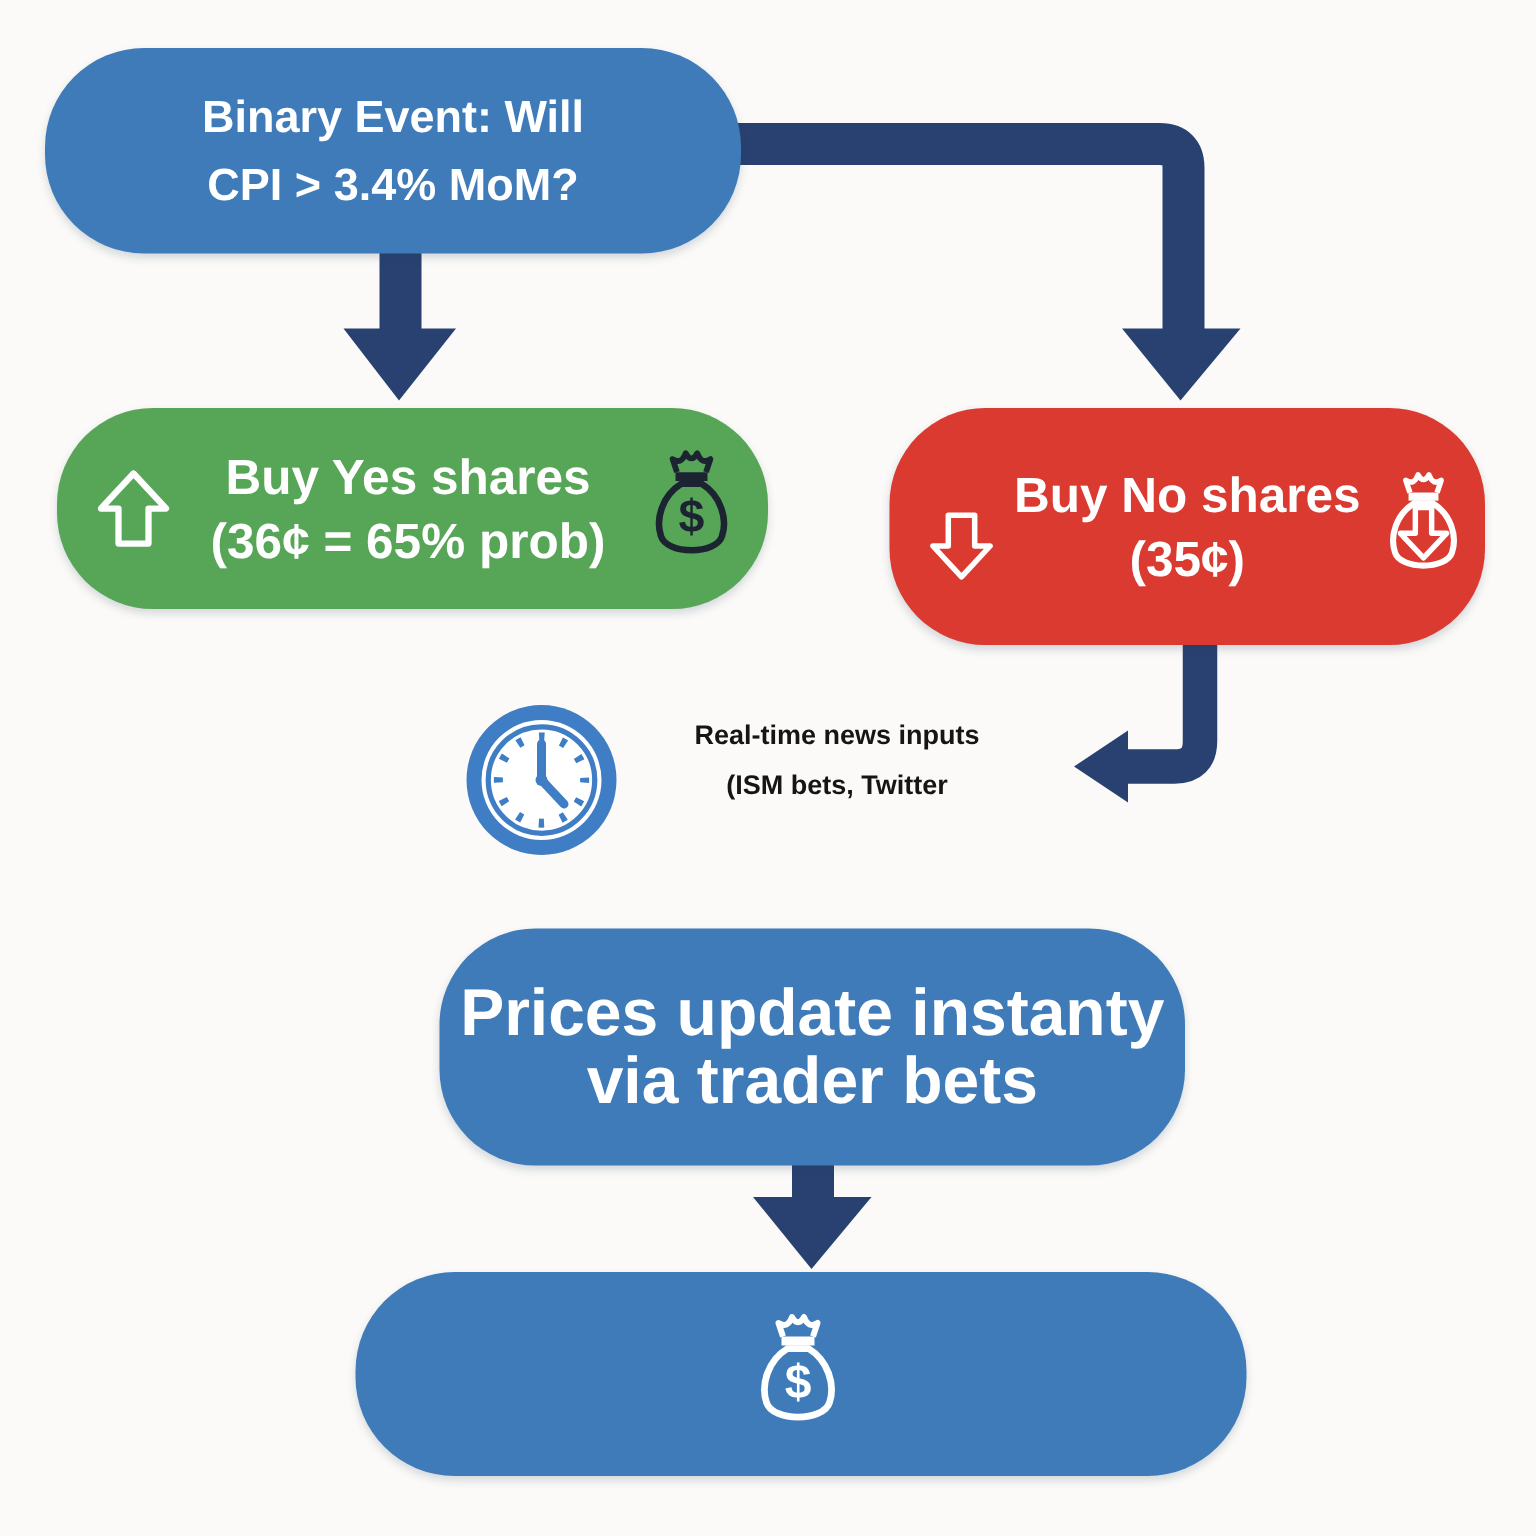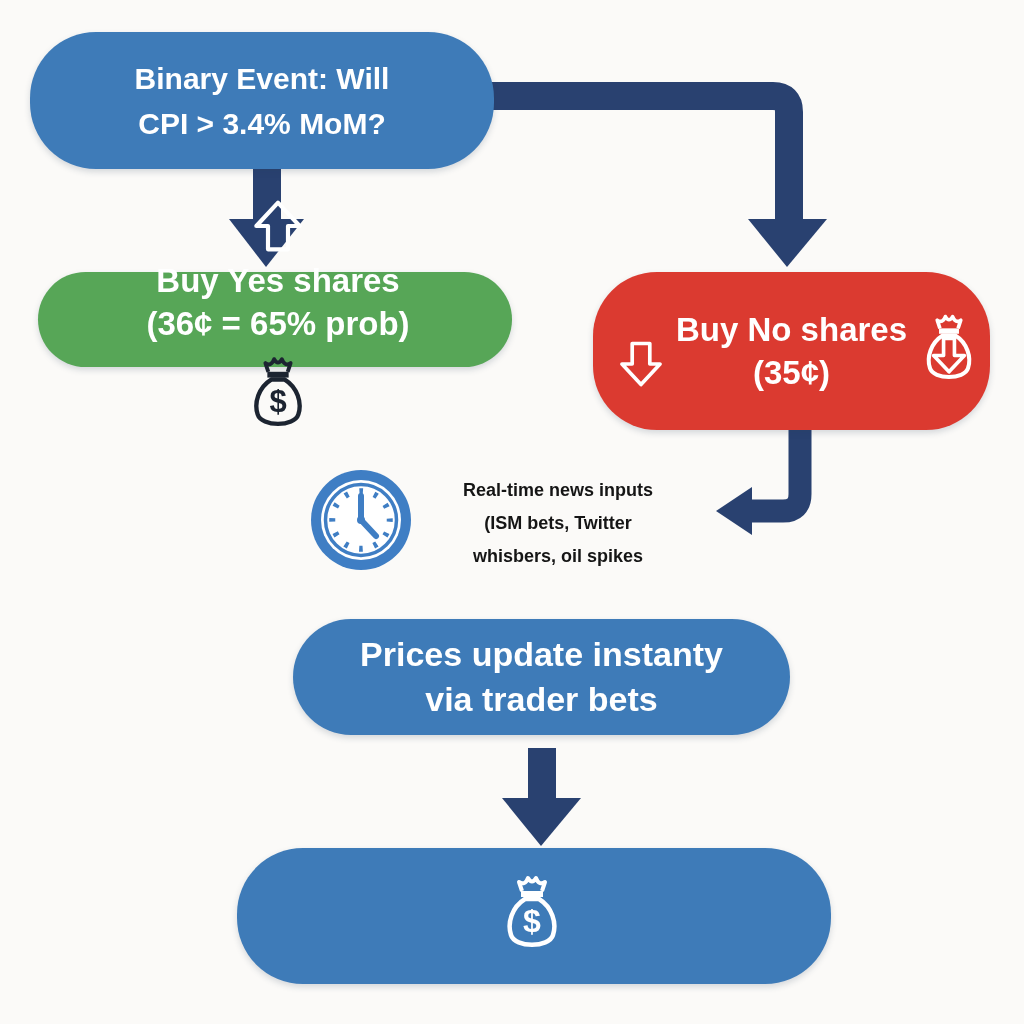--- a/index.html
+++ b/index.html
@@ -9,23 +9,23 @@
   *{margin:0;padding:0;box-sizing:border-box;}
   html,body{width:1024px;height:1024px;}
   body{font-family:"Liberation Sans", sans-serif; background:#e8e8e8;}
   .canvas{position:relative;width:1024px;height:1024px;background:var(--bg);overflow:hidden;}
   .connectors{position:absolute;left:0;top:0;width:1024px;height:1024px;pointer-events:none;}
   .node{position:absolute;display:flex;align-items:center;justify-content:center;
         color:#fff;font-weight:700;text-align:center;
         box-shadow:0 3px 6px rgba(40,60,90,.18);}
   .node .lines{flex:1 1 auto;}
   .node-question{left:30px;top:32px;width:464px;height:137px;border-radius:66px;background:var(--blue);font-size:30px;line-height:45px;}
-  .node-buy-yes{left:38px;top:272px;width:474px;height:95px;border-radius:64px;background:var(--green);font-size:33px;line-height:43px;padding:0 20px 0 26px;gap:6px;flex-direction:column;}
+  .node-buy-yes{left:38px;top:272px;width:474px;height:134px;border-radius:64px;background:var(--green);font-size:33px;line-height:43px;padding:0 20px 0 26px;gap:6px;}
   .node-buy-no{left:593px;top:272px;width:397px;height:158px;border-radius:64px;background:var(--red);font-size:33px;line-height:43px;padding:0 12px 0 26px;gap:4px;}
-  .node-prices{left:293px;top:619px;width:497px;height:116px;border-radius:64px;background:var(--blue);font-size:34px;line-height:45px;}
+  .node-prices{left:293px;top:619px;width:497px;height:158px;border-radius:64px;background:var(--blue);font-size:44px;line-height:45px;}
   .node-settlement{left:237px;top:848px;width:594px;height:136px;border-radius:66px;background:var(--blue);font-size:32px;line-height:43px;padding:0 26px 0 22px;gap:10px;}
   .side-icon{flex:0 0 auto;display:block;}
   .news-row{position:absolute;left:309px;top:468px;}
   .clock{position:absolute;left:0;top:0;}
   .news-text{position:absolute;left:99px;top:6px;width:300px;text-align:center;
              color:var(--ink);font-weight:700;font-size:18px;line-height:33px;}
 </style>
 </head>
 <body>
 
@@ -95,21 +95,20 @@
       <circle cx="52" cy="52" r="40" fill="#ffffff"></circle>
       <circle cx="52" cy="52" r="35.5" fill="#ffffff" stroke="var(--clock-blue)" stroke-width="3.5"></circle>
       <circle cx="52" cy="52" r="28.75" fill="none" stroke="var(--clock-blue)" stroke-width="6" stroke-dasharray="3.6 11.45" stroke-dashoffset="1.8"></circle>
       <line x1="52" y1="52" x2="52" y2="28" stroke="var(--clock-blue)" stroke-width="6" stroke-linecap="round"></line>
       <line x1="52" y1="52" x2="67" y2="68" stroke="var(--clock-blue)" stroke-width="6" stroke-linecap="round"></line>
       <circle cx="52" cy="52" r="4" fill="var(--clock-blue)"></circle>
     </svg>
     <div class="news-text">
       <div>Real-time news inputs</div>
       <div>(ISM bets, Twitter</div>
-      <div>whisbers, oil spikes</div>
     </div>
   </div>
 
   <div class="node node-prices">
     <div class="lines">
       <div>Prices update instanty</div>
       <div>via trader bets</div>
     </div>
   </div>
 

